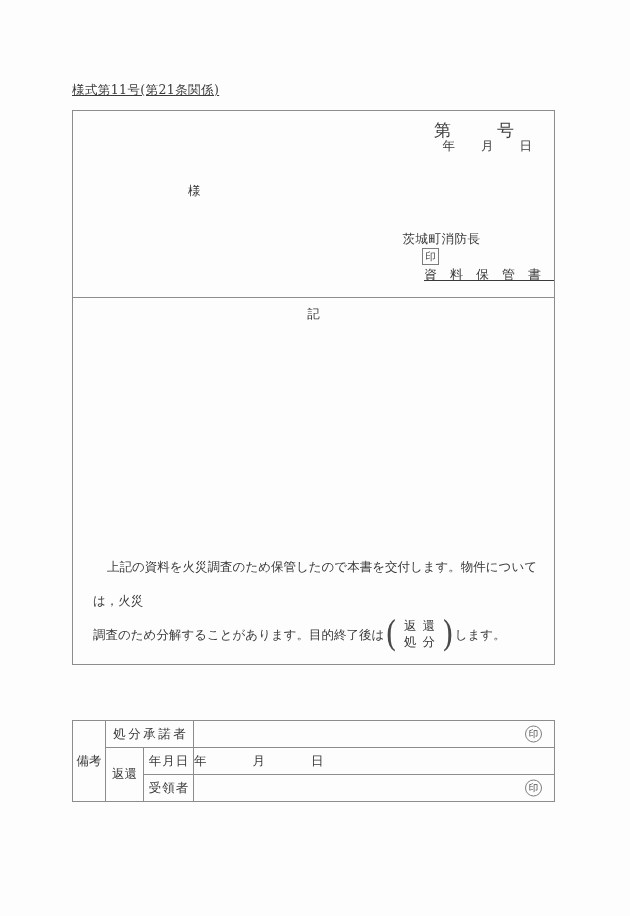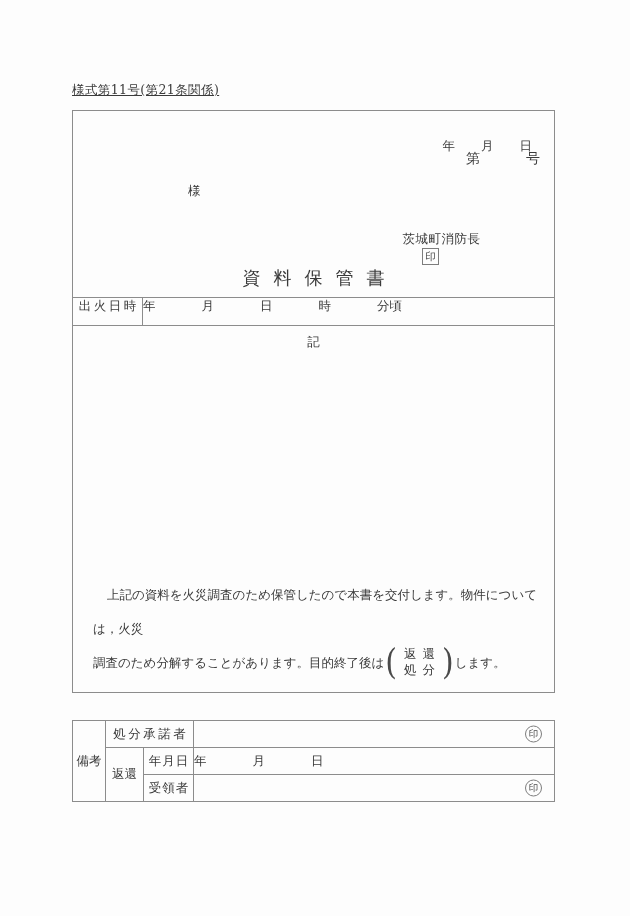--- a/index.html
+++ b/index.html
@@ -53,25 +53,24 @@
     color: #3a3a3a;
   }
 
   
   .header-cell {
     height: 186px;
     position: relative;
   }
   .doc-number {
     position: absolute;
-    right: 14px;
+    right: 40px;
     top: 8px;
-    font-size: 14px;
-    white-space: nowrap;
-    margin-top: 31px;
+    font-size: 17px;
+    white-space: nowrap;
   }
   .doc-number .sp-wide { display: inline-block; width: 46px; }
   .doc-date {
     position: absolute;
     right: 22px;
     top: 27px;
     font-size: 12.5px;
     white-space: nowrap;
   }
   .doc-date .sp-mid { display: inline-block; width: 26px; }
@@ -105,25 +104,26 @@
     text-align: center;
     font-size: 10.5px;
     color: #4a4a4a;
     margin-right: 22px;
   }
 
   .doc-title {
     position: absolute;
     left: 0; right: 0;
     top: 155px;
-    text-align: center;
-    font-size: 18px;
+    text-align: right;
+    font-size: 13px;
     letter-spacing: 13px;
     text-indent: 13px;
     color: #3a3a3a;
+    text-decoration: underline;
   }
 
   
   .label-cell {
     width: 70px;
     height: 27px;
     text-align: center;
     vertical-align: middle;
     font-size: 12.5px;
     letter-spacing: 2.5px;
@@ -280,24 +280,20 @@
 
         <div class="issuer-line">
           <span class="issuer-name">茨城町消防長</span>
           <span class="seal-box">印</span>
         </div>
 
         <div class="doc-title">資料保管書</div>
       </td>
     </tr>
 
-    <tr>
-      <td class="label-cell">出火日時</td>
-      <td class="value-cell"><span>年</span><span class="gap"></span><span>月</span><span class="gap"></span><span>日</span><span class="gap"></span><span>時</span><span class="gap"></span><span>分頃</span></td>
-    </tr>
 
 
     <tr>
       <td class="body-cell" colspan="2">
         <div class="ki-mark">記</div>
 
         <div class="statement">
           <p>上記の資料を火災調査のため保管したので本書を交付します。物件については，火災</p>
           <p class="line2">
             <span>調査のため分解することがあります。目的終了後は</span>

